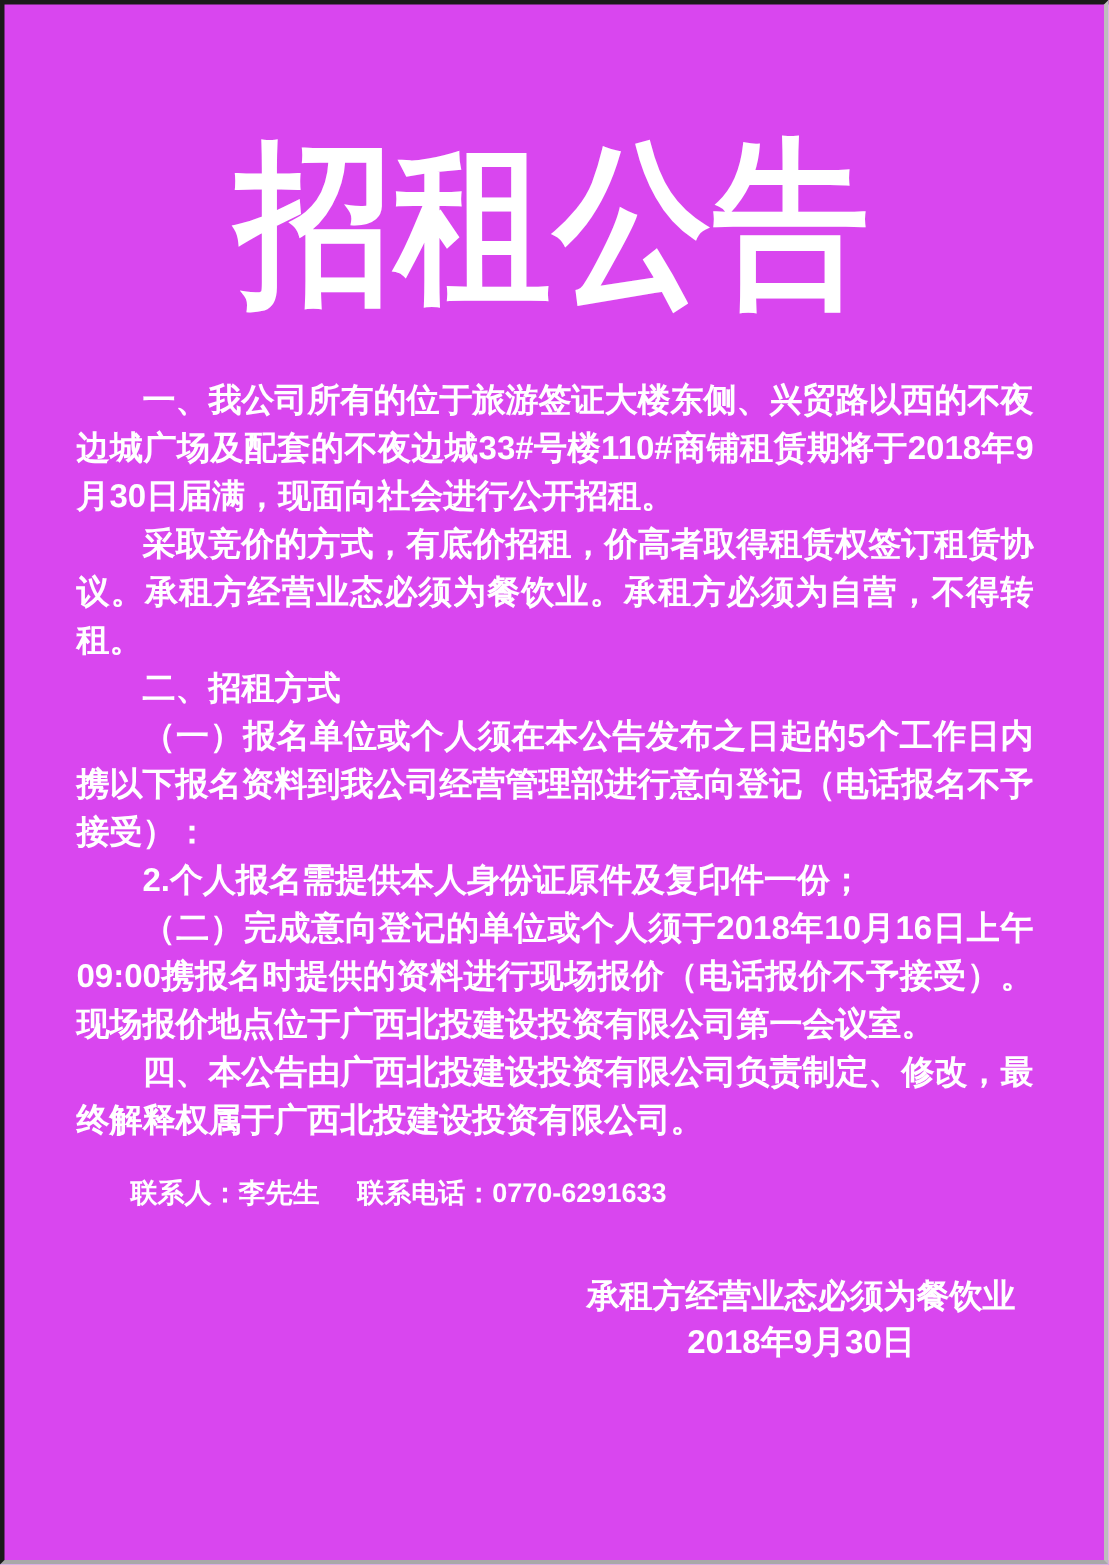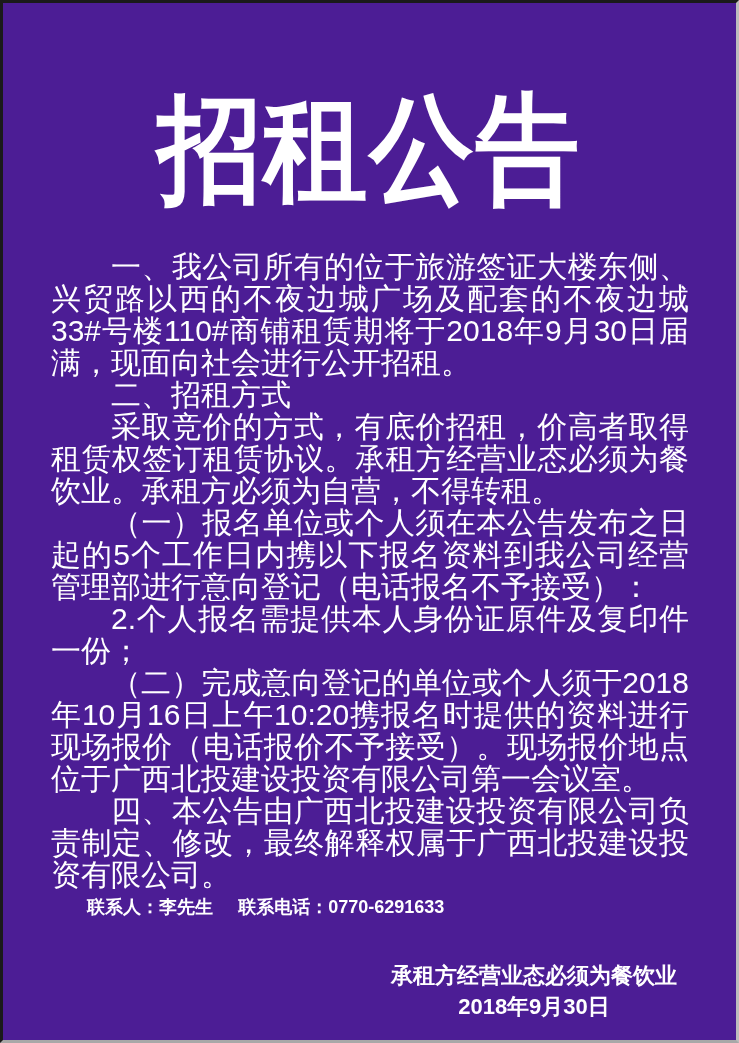--- a/index.html
+++ b/index.html
@@ -5,45 +5,45 @@
   html, body {
     margin: 0;
     padding: 0;
     background: #ffffff;
   }
   .poster {
     position: relative;
     width: 739px;
     height: 1043px;
     box-sizing: border-box;
-    background: #4c1d95;
+    background: #d946ef;
     border-top: 3px solid #1a1a1a;
     border-left: 3px solid #1a1a1a;
     border-right: 3px solid #bdbdbd;
     border-bottom: 3px solid #a8a8a8;
     overflow: hidden;
     color: #ffffff;
   }
   .poster-title {
     margin: 84px 0 0 0;
     text-align: center;
     font-family: "DejaVu Serif", serif;
     font-weight: 900;
     font-size: 104px;
     line-height: 1.06;
     letter-spacing: 2px;
     transform: scaleY(1.13);
     transform-origin: top center;
     white-space: nowrap;
   }
   .poster-body {
-    margin: 54px 47px 0 48px;
+    margin: 54px 47px 16px 48px;
     font-family: "Liberation Sans", sans-serif;
-    font-weight: normal;
-    font-size: 30px;
+    font-weight: bold;
+    font-size: 22px;
     line-height: 32px;
     text-align: justify;
   }
   .poster-body p {
     margin: 0;
     text-indent: 2em;
   }
   .contact-line {
     margin: 0 47px 0 48px;
     font-family: "Liberation Sans", sans-serif;
@@ -68,25 +68,25 @@
 </style>
 </head>
 <body>
 
 <div class="poster">
 
   <h1 class="poster-title">招租公告</h1>
 
   <div class="poster-body">
       <p>一、我公司所有的位于旅游签证大楼东侧、兴贸路以西的不夜边城广场及配套的不夜边城33#号楼110#商铺租赁期将于2018年9月30日届满，现面向社会进行公开招租。</p>
+      <p>采取竞价的方式，有底价招租，价高者取得租赁权签订租赁协议。承租方经营业态必须为餐饮业。承租方必须为自营，不得转租。</p>
       <p>二、招租方式</p>
-      <p>采取竞价的方式，有底价招租，价高者取得租赁权签订租赁协议。承租方经营业态必须为餐饮业。承租方必须为自营，不得转租。</p>
       <p>（一）报名单位或个人须在本公告发布之日起的5个工作日内携以下报名资料到我公司经营管理部进行意向登记（电话报名不予接受）：</p>
       <p>2.个人报名需提供本人身份证原件及复印件一份；</p>
-      <p>（二）完成意向登记的单位或个人须于2018年10月16日上午10:20携报名时提供的资料进行现场报价（电话报价不予接受）。现场报价地点位于广西北投建设投资有限公司第一会议室。</p>
+      <p>（二）完成意向登记的单位或个人须于2018年10月16日上午09:00携报名时提供的资料进行现场报价（电话报价不予接受）。现场报价地点位于广西北投建设投资有限公司第一会议室。</p>
       <p>四、本公告由广西北投建设投资有限公司负责制定、修改，最终解释权属于广西北投建设投资有限公司。</p>
     </div>
 
   <div class="contact-line">
     <span>联系人：</span><span>李先生</span><span class="contact-phone-group">联系电话：</span><span>0770-6291633</span>
   </div>
 
   <div class="signature">
     <div class="company">承租方经营业态必须为餐饮业</div>
     <div class="date">2018年9月30日</div>

